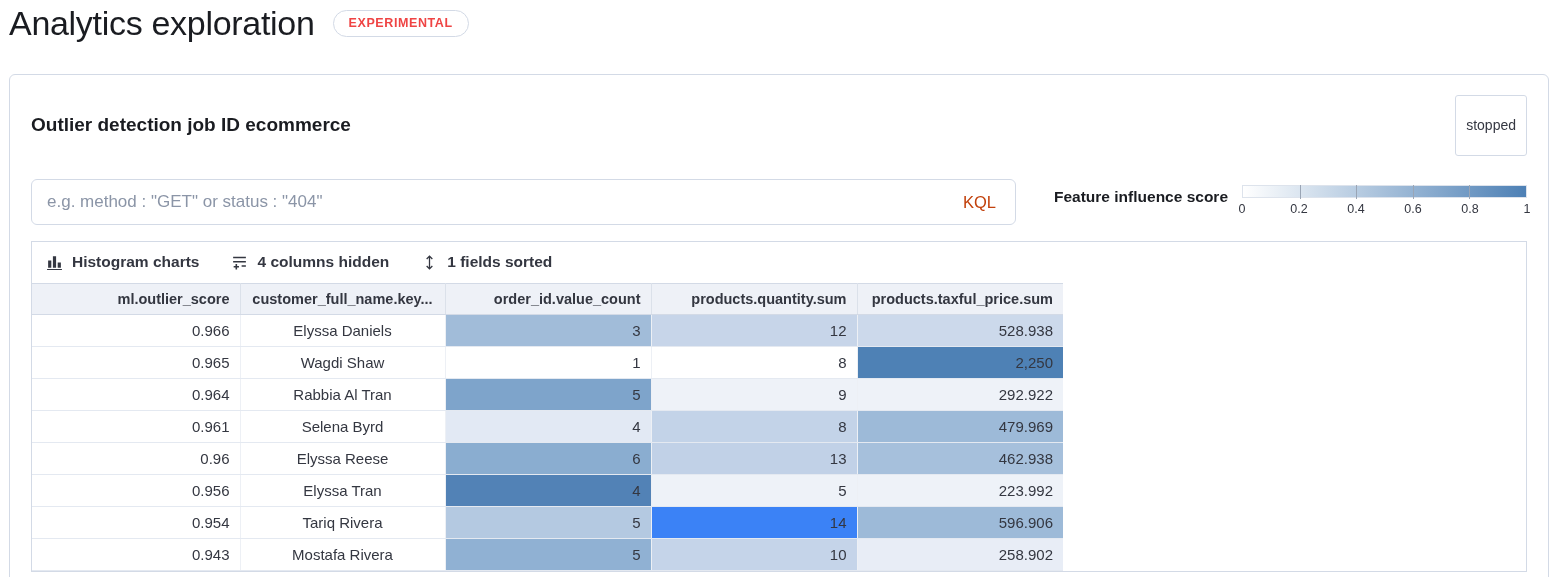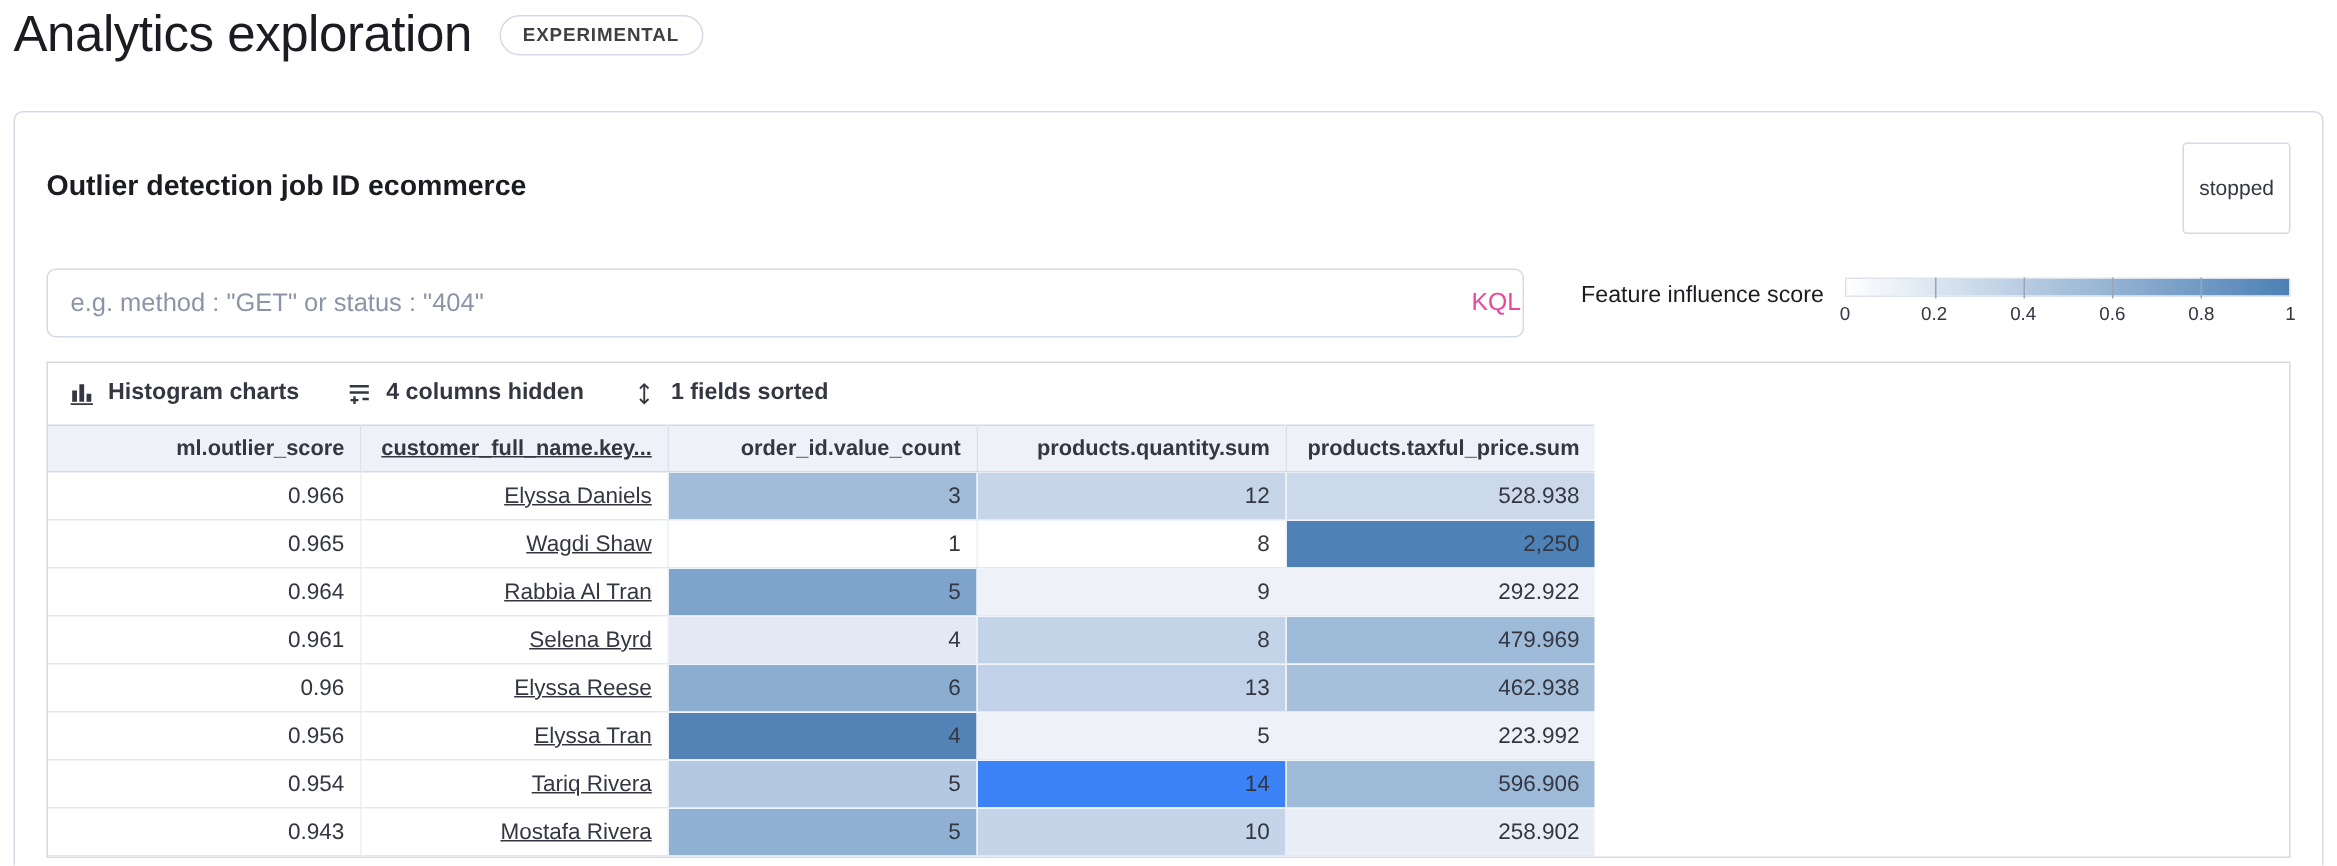--- a/index.html
+++ b/index.html
@@ -8,21 +8,21 @@
     width: 1558px; height: 577px; overflow: hidden;
     background: #ffffff;
     font-family: "Liberation Sans", "DejaVu Sans", sans-serif;
     color: #343741;
   }
   
   .page-header { display: flex; align-items: center; gap: 18px; padding: 4px 0 0 9px; }
   .page-title { font-size: 34px; font-weight: 400; color: #1a1c21; margin: 0; letter-spacing: -0.3px; }
   .beta-badge {
     border: 1px solid #d3dae6; border-radius: 24px; padding: 6px 15px;
-    font-size: 12.5px; font-weight: 700; letter-spacing: 0.6px; color: #404040;
+    font-size: 12.5px; font-weight: 700; letter-spacing: 0.6px; color: #ef4444;
     line-height: 1; white-space: nowrap;
   }
   
   .panel {
     margin: 31px 9px 0 9px; border: 1px solid #d3dae6; border-radius: 6px;
     padding: 20px 21px 0 21px; height: 520px; overflow: hidden; background: #fff;
   }
   .panel-head { display: flex; align-items: center; justify-content: space-between; }
   .panel-title { font-size: 19px; font-weight: 700; color: #1a1c21; margin: 0; }
   .status-badge {
@@ -32,25 +32,25 @@
   
   .controls { display: flex; align-items: flex-start; margin-top: 23px; }
   .search-box { position: relative; width: 985px; flex: 0 0 auto; }
   .search-input {
     width: 100%; height: 46px; border: 1px solid #d3dae6; border-radius: 6px;
     padding: 0 60px 0 15px; font-size: 17px; color: #343741; background: #fff;
     font-family: inherit; outline: none;
   }
   .search-input::placeholder { color: #8b95a7; opacity: 1; }
   .kql {
-    position: absolute; right: 2px; top: 50%; transform: translateY(-50%);
-    color: #ec4899; font-size: 16.5px; cursor: pointer;
+    position: absolute; right: 20px; top: 50%; transform: translateY(-50%);
+    color: #c2410c; font-size: 16.5px; cursor: pointer;
   }
   .legend { flex: 1; display: flex; align-items: flex-start; gap: 14px; padding-left: 38px; padding-top: 6px; }
-  .legend-label { font-size: 15.5px; font-weight: 400; color: #1a1c21; white-space: nowrap; margin-top: 3px; }
+  .legend-label { font-size: 15.5px; font-weight: 700; color: #1a1c21; white-space: nowrap; margin-top: 3px; }
   .legend-scale { flex: 1; position: relative; }
   .legend-bar { height: 13px; border: 1px solid #dde3ec; position: relative; }
   .tick-line { position: absolute; top: -1px; height: 14px; width: 1px; background: #9aa5b5; }
   .legend-labels { position: relative; height: 16px; margin-top: 4px; }
   .tick-label {
     position: absolute; transform: translateX(-50%); font-size: 12.5px;
     color: #343741; white-space: nowrap; top: 0;
   }
   
   .grid { margin-top: 16px; border: 1px solid #d3dae6; }
@@ -69,21 +69,21 @@
     border-left: 1px solid #dbe1ea; white-space: nowrap; overflow: hidden; text-overflow: ellipsis;
   }
   .results-table th:first-child { border-left: none; }
   .results-table td {
     font-size: 15px; color: #343741; height: 32px; padding: 0 10px;
     border-bottom: 1px solid #e4e9f1; border-left: 1px solid #edf0f5;
     white-space: nowrap; overflow: hidden; text-overflow: ellipsis; cursor: default;
   }
   .results-table td:first-child { border-left: none; }
   .al-right { text-align: right; }
-  .al-left { text-align: right; text-decoration: underline; }
+  .al-left { text-align: center; }
 </style>
 </head>
 <body>
 
 <div class="page-header">
   <h1 class="page-title">Analytics exploration</h1>
   <span class="beta-badge">EXPERIMENTAL</span>
 </div>
 
 <div class="panel">

